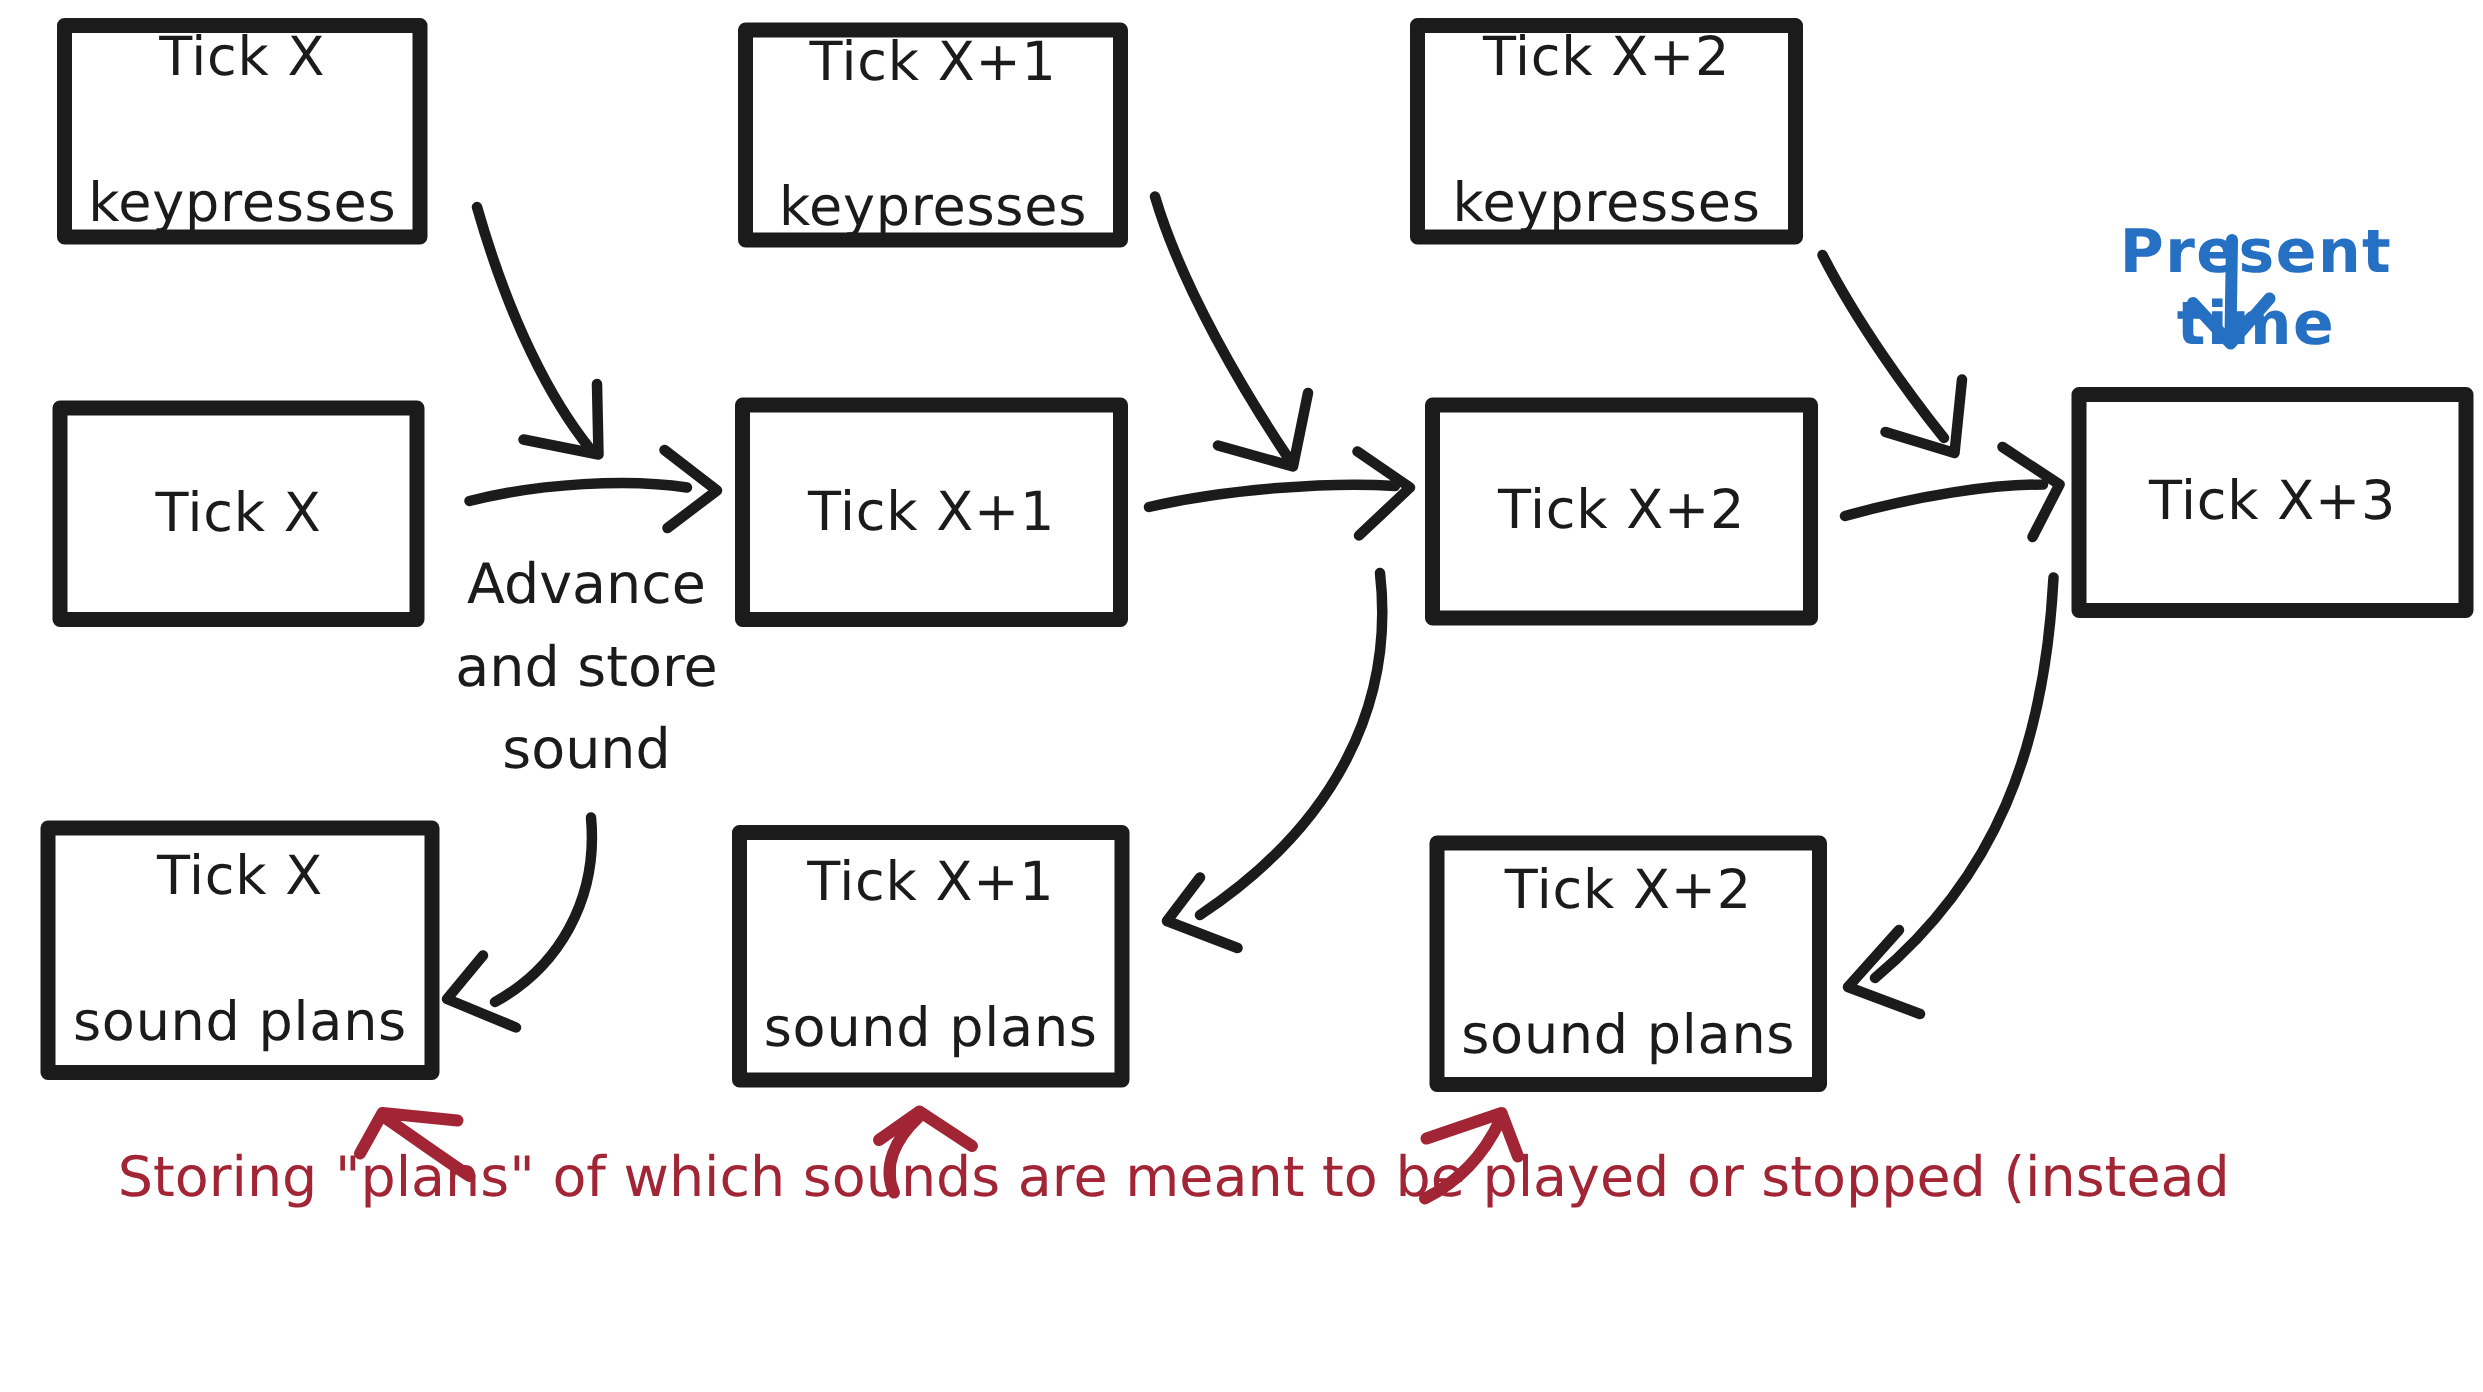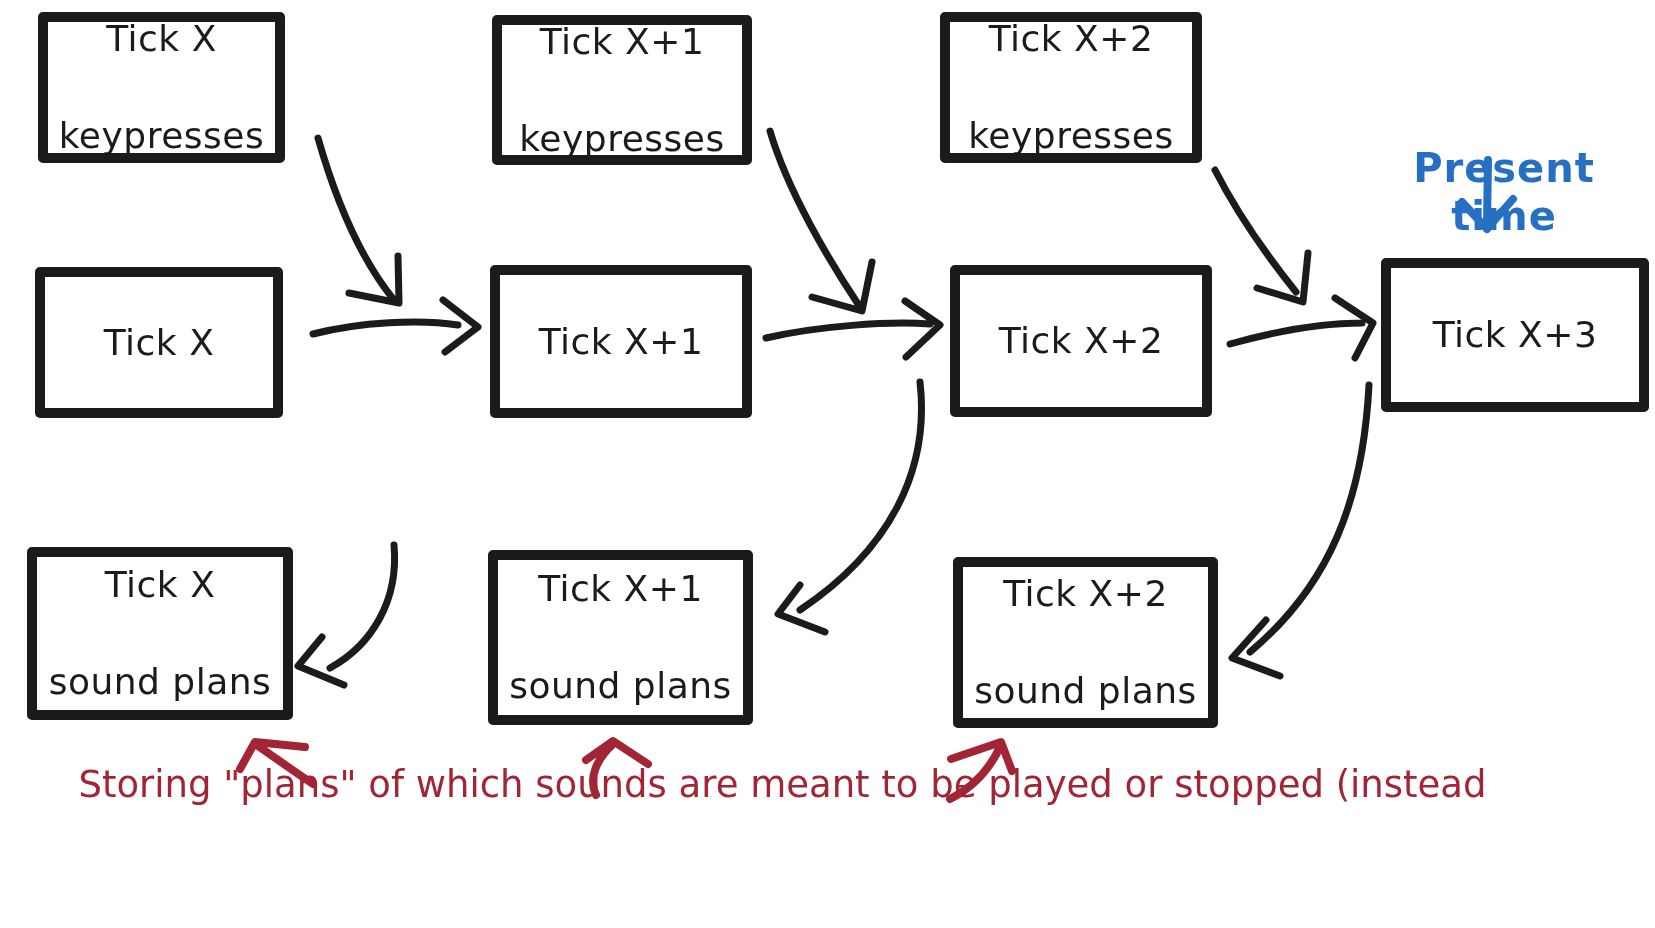--- a/index.html
+++ b/index.html
@@ -130,20 +130,25 @@
   </div>
   <div class="box" style="left:488px; top:550px; width:265px; height:175px">
     <div>Tick X+1</div>
     <div>sound plans</div>
   </div>
   <div class="box" style="left:953px; top:557px; width:265px; height:171px">
     <div>Tick X+2</div>
     <div>sound plans</div>
   </div>
 
+  <div class="note advance-note">
+    <div>Advance</div>
+    <div>and store</div>
+    <div>sound</div>
+  </div>
 
   <div class="note present-note">Present time</div>
 
   <div class="note caption-note">
     <div>Storing "plans" of which sounds are meant to be played or stopped (instead</div>
   </div>
 
 </div>
 
 </body></html>

